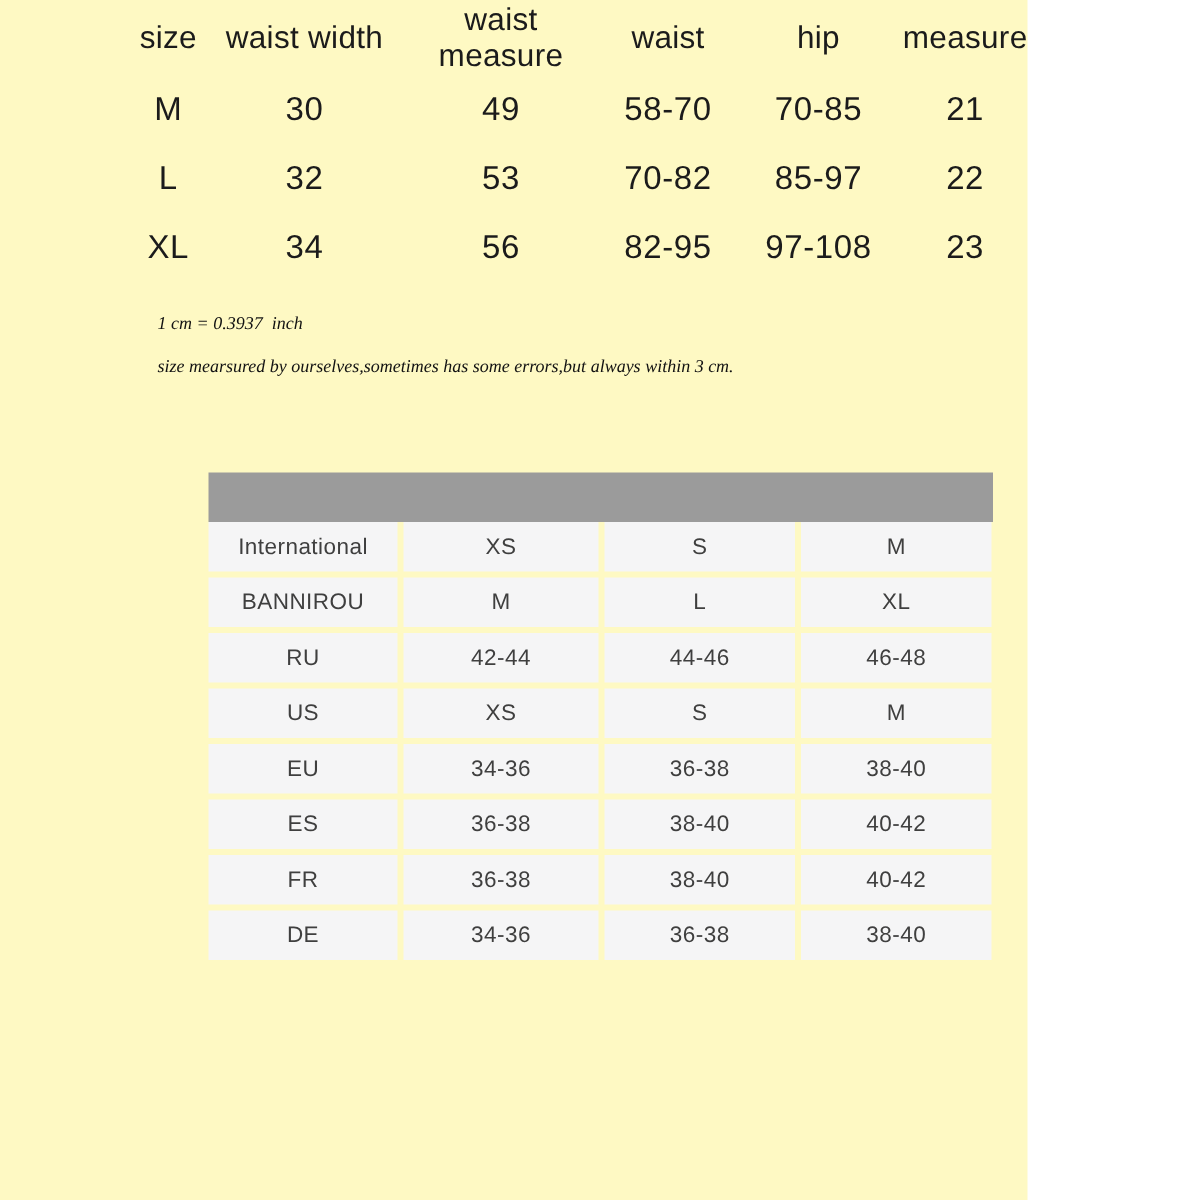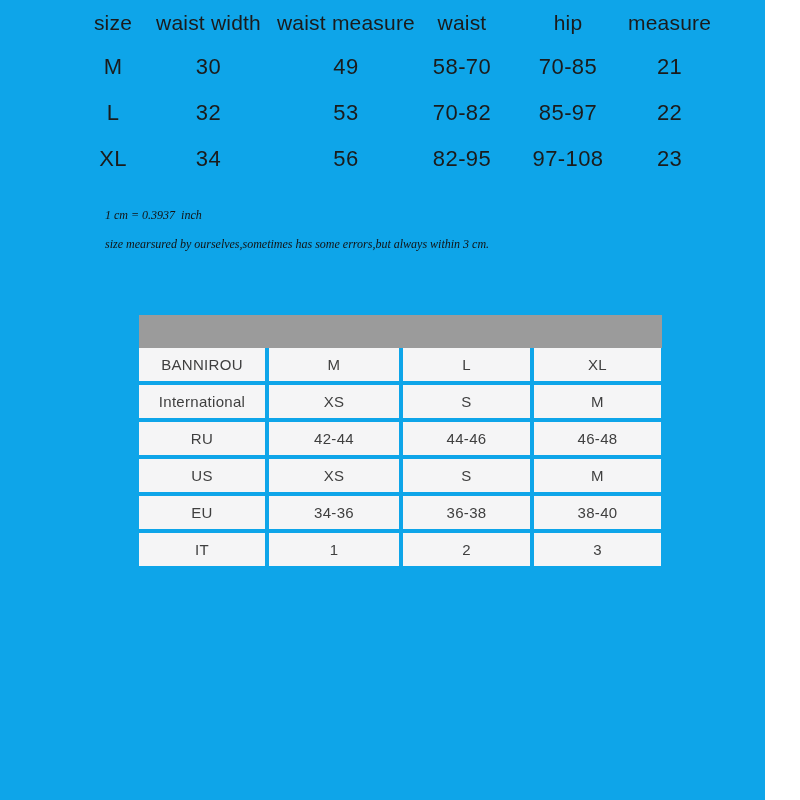--- a/index.html
+++ b/index.html
@@ -2,23 +2,23 @@
 <html><head>
 <meta charset="utf-8">
 <style>
   html, body {
     margin: 0;
     padding: 0;
     background: #ffffff;
   }
   .page {
     position: relative;
-    width: 765px;
+    width: 685px;
     height: 800px;
-    background: #0ea5e9;
+    background: #fef9c3;
     overflow: hidden;
     font-family: "Liberation Sans", sans-serif;
   }
 
   
   .measure-table {
     position: absolute;
     left: 85px;
     top: 2px;
     border-collapse: collapse;
@@ -158,51 +158,63 @@
 
   <table class="conv-table">
     <colgroup>
       <col class="cc1">
         <col class="cc2">
         <col class="cc3">
         <col class="cc4">
     </colgroup>
     <tbody>
         <tr>
-          <td>BANNIROU</td>
-          <td>M</td>
-          <td>L</td>
-          <td>XL</td>
-        </tr>
-        <tr>
           <td>International</td>
           <td>XS</td>
           <td>S</td>
           <td>M</td>
+        </tr>
+        <tr>
+          <td>BANNIROU</td>
+          <td>M</td>
+          <td>L</td>
+          <td>XL</td>
         </tr>
         <tr>
           <td>RU</td>
           <td>42-44</td>
           <td>44-46</td>
           <td>46-48</td>
         </tr>
         <tr>
           <td>US</td>
           <td>XS</td>
           <td>S</td>
           <td>M</td>
         </tr>
         <tr>
           <td>EU</td>
           <td>34-36</td>
           <td>36-38</td>
           <td>38-40</td>
         </tr>
         <tr>
-          <td>IT</td>
-          <td>1</td>
-          <td>2</td>
-          <td>3</td>
+          <td>ES</td>
+          <td>36-38</td>
+          <td>38-40</td>
+          <td>40-42</td>
+        </tr>
+        <tr>
+          <td>FR</td>
+          <td>36-38</td>
+          <td>38-40</td>
+          <td>40-42</td>
+        </tr>
+        <tr>
+          <td>DE</td>
+          <td>34-36</td>
+          <td>36-38</td>
+          <td>38-40</td>
         </tr>
       </tbody>
   </table>
 
 </div>
 
 </body></html>

